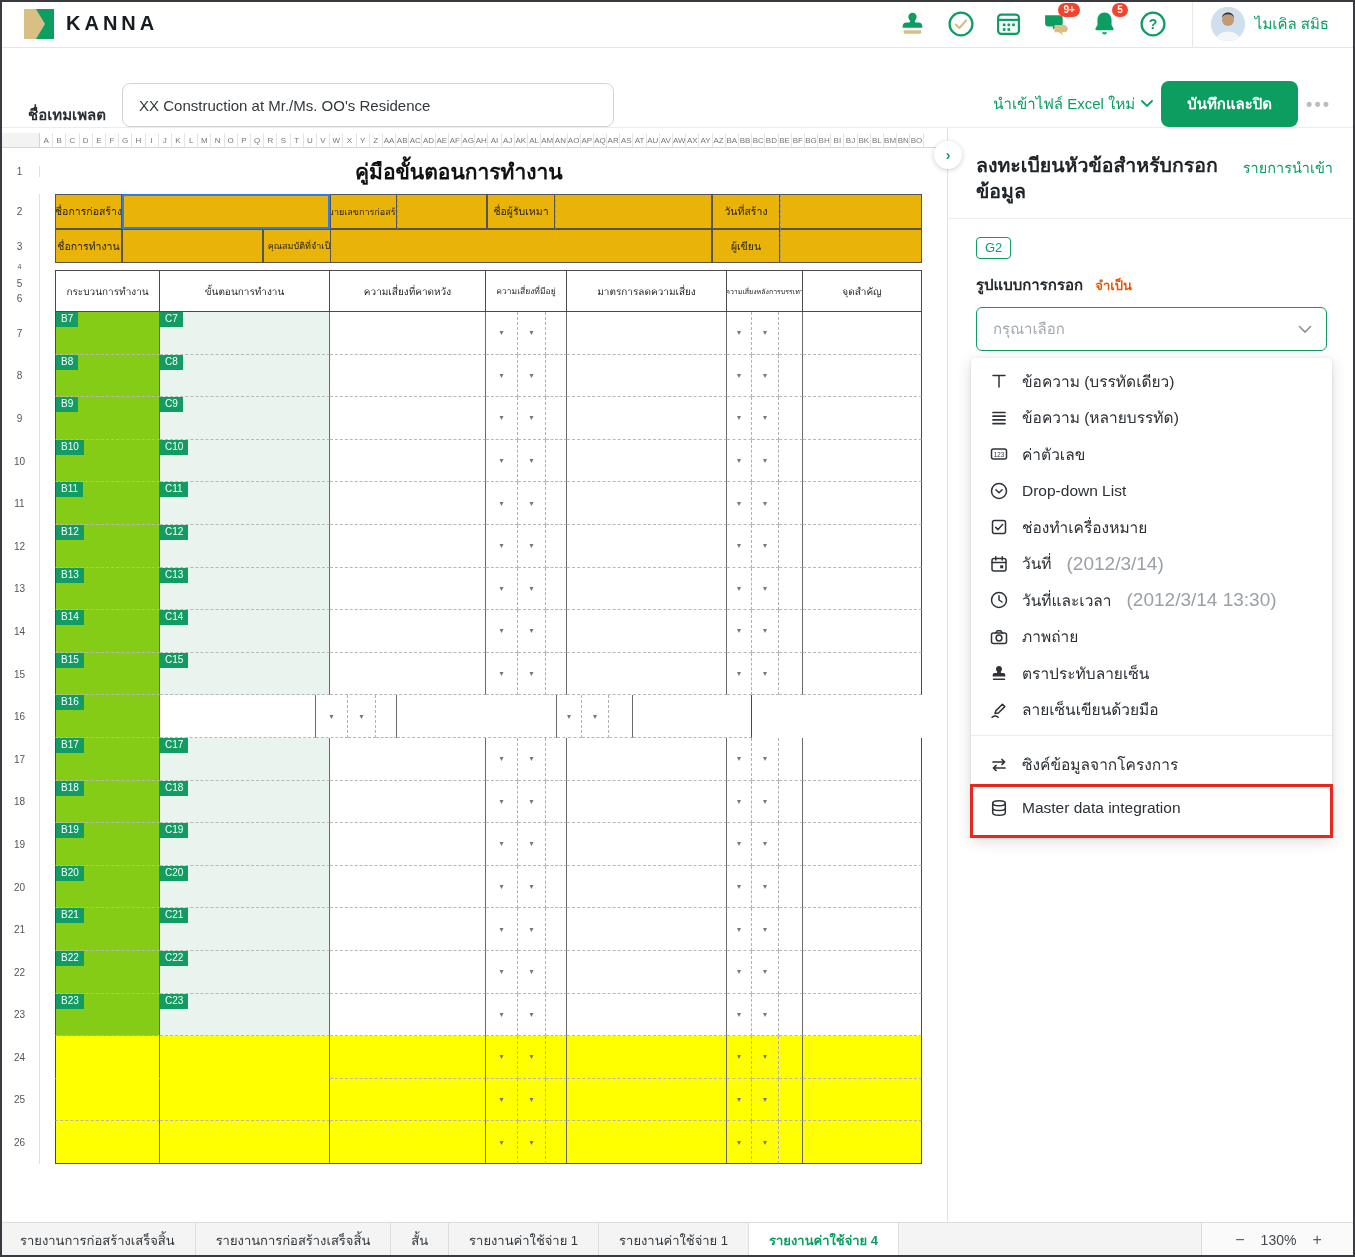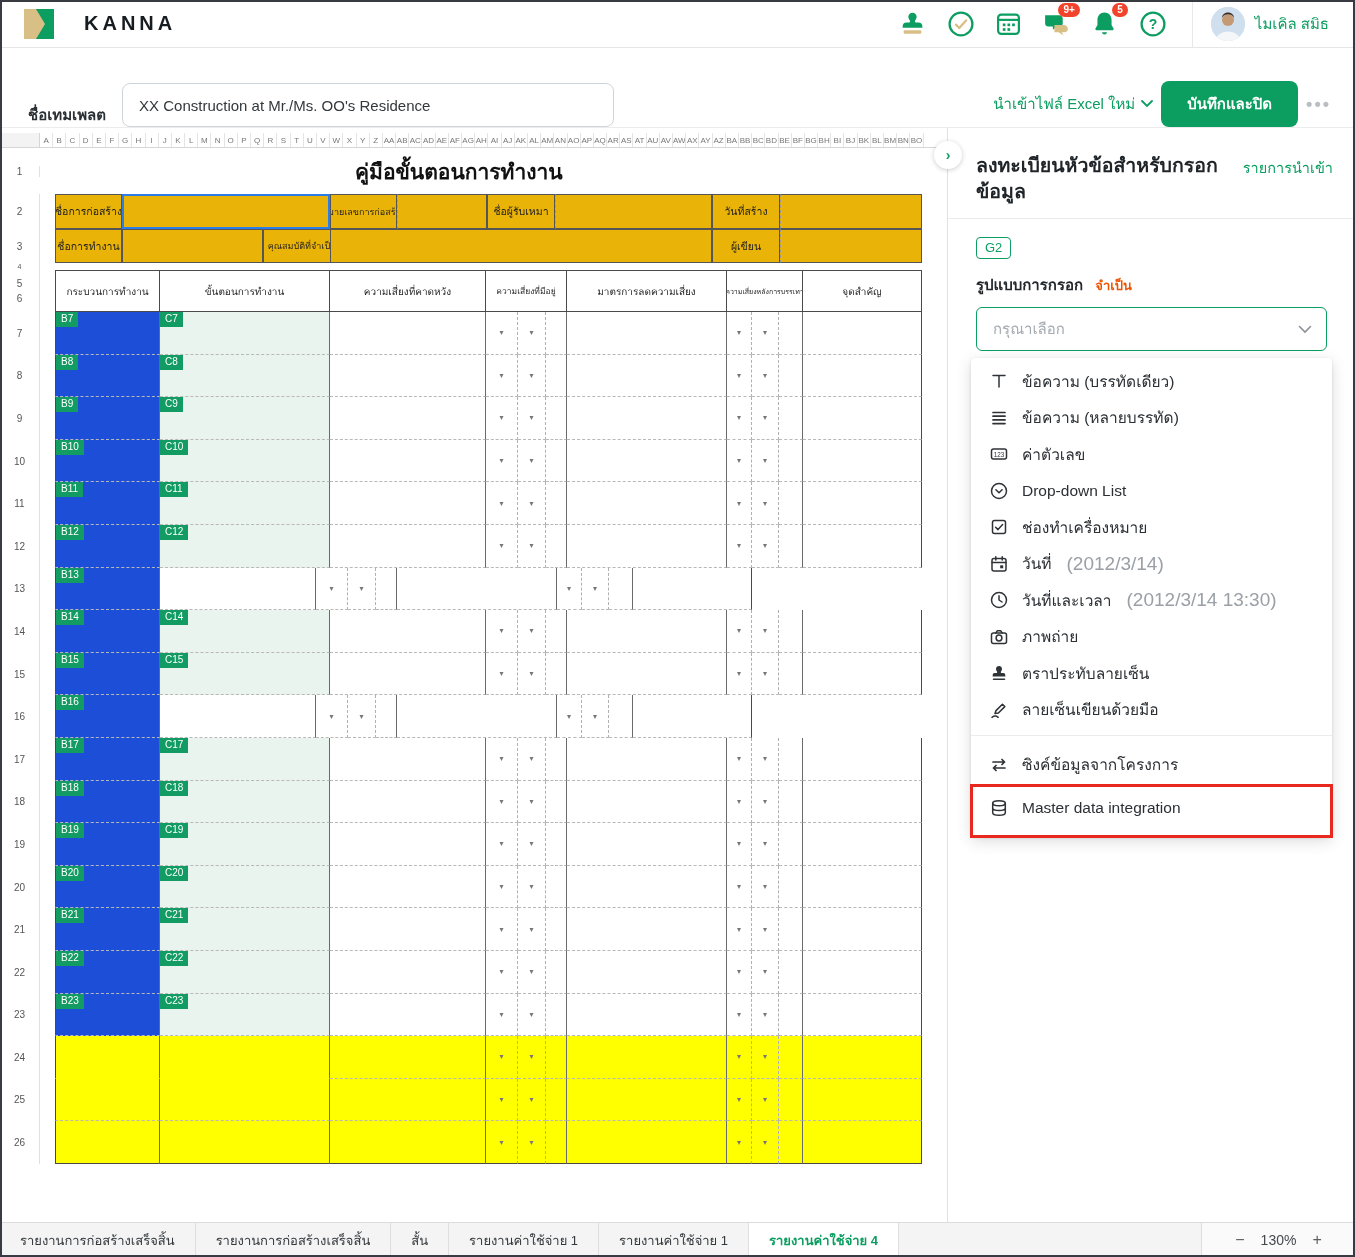--- a/index.html
+++ b/index.html
@@ -3,21 +3,21 @@
 <meta charset="utf-8">
 <style>
   * { margin:0; padding:0; box-sizing:border-box; }
   html,body { width:1355px; height:1257px; overflow:hidden; background:#fff;
     font-family:"Liberation Sans","DejaVu Sans",sans-serif; color:#23272b; }
   .frame { position:fixed; inset:0; border:2px solid #383c42; pointer-events:none; z-index:999; }
 
   
   .appbar { position:absolute; left:0; top:0; width:1355px; height:48px; background:#fff;
     border-bottom:1px solid #e6e6e6; display:flex; align-items:center; z-index:20;}
-  .logo-wrap{ display:flex; align-items:center; gap:30px; padding-left:24px;}
+  .logo-wrap{ display:flex; align-items:center; gap:12px; padding-left:24px;}
   .logo-name{ font-size:20px; font-weight:bold; letter-spacing:4px; color:#171c20;}
   .appbar-right{ margin-left:auto; display:flex; align-items:center; height:100%;}
   .icon-btn{ position:relative; width:30px; height:30px; margin-right:18px; cursor:pointer; display:flex; align-items:center; justify-content:center;}
   .badge{ position:absolute; top:-6px; right:-8px; background:#f2432d; color:#fff; font-size:10px;
     border-radius:9px; padding:1px 5px; line-height:12px; font-weight:bold;}
   .user-sep{ width:1px; height:48px; background:#e8e8e8; margin:0 18px 0 6px;}
   .user{ display:flex; align-items:center; gap:10px; padding-right:26px; cursor:pointer;}
   .avatar{ width:34px; height:34px; border-radius:50%; background:#d7e5f0; overflow:hidden; display:flex; align-items:flex-end; justify-content:center;}
   .user-name{ color:#0c9e61; font-size:15px;}
 
@@ -61,21 +61,21 @@
   .hrow{ height:42px;}
   .hcell{ border:1px solid #4a4a4a; border-left:none; display:flex; align-items:center; justify-content:center;
     font-size:10px; color:#1d1d1d; flex:none; overflow:hidden; white-space:nowrap; background:#fff;}
   .hcell:first-of-type{ border-left:1px solid #4a4a4a;}
   .hc1{width:105px;} .hc2{width:170px;} .hc3{width:156px;} .hc4{width:81px; font-size:8.5px;}
   .hc5{width:160px;} .hc6{width:76px; font-size:7px;} .hc7{width:119px;}
   .gut2{ flex-direction:column; gap:4px; }
 
   .drow{ height:42.6px;}
   .cell{ flex:none; border-right:1px solid #6a6a6a; border-bottom:1px dashed #b8b8b8; position:relative; background:#fff;}
-  .c1{ width:105px; background:#1d4ed8; border-left:1px solid #4a4a4a;}
+  .c1{ width:105px; background:#84cc16; border-left:1px solid #4a4a4a;}
   .c2{ width:170px; background:#e9f4ee;}
   .c3{ width:156px;}
   .c5{ width:160px;}
   .c7{ width:119px; border-right:1px solid #4a4a4a;}
   .sub{ border-right:1px dashed #b0b0b0; display:flex; align-items:center; justify-content:center;
     color:#777; font-size:8px;}
   .sub4a{width:32px;} .sub4b{width:28px;} .sub4c{width:21px; border-right:1px solid #6a6a6a;}
   .sub6a{width:25px;} .sub6b{width:27px;} .sub6c{width:24px; border-right:1px solid #6a6a6a;}
   .cellref{ position:absolute; top:0; left:0; background:#129c63; color:#fff; font-size:10px;
     padding:1px 5px 2px; line-height:12px;}
@@ -508,20 +508,23 @@
         <div class="cell sub sub6c"></div>
         <div class="cell c7"></div>
       </div>
 
       <div class="srow drow">
         <span class="gut">13</span>
         <span class="sp"></span>
         <div class="cell c1">
           <span class="cellref">B13</span>
         </div>
+        <div class="cell c2">
+          <span class="cellref">C13</span>
+        </div>
         <div class="cell c3"></div>
         <div class="cell sub sub4a">
           <span>▾</span>
         </div>
         <div class="cell sub sub4b">
           <span>▾</span>
         </div>
         <div class="cell sub sub4c"></div>
         <div class="cell c5"></div>
         <div class="cell sub sub6a">

